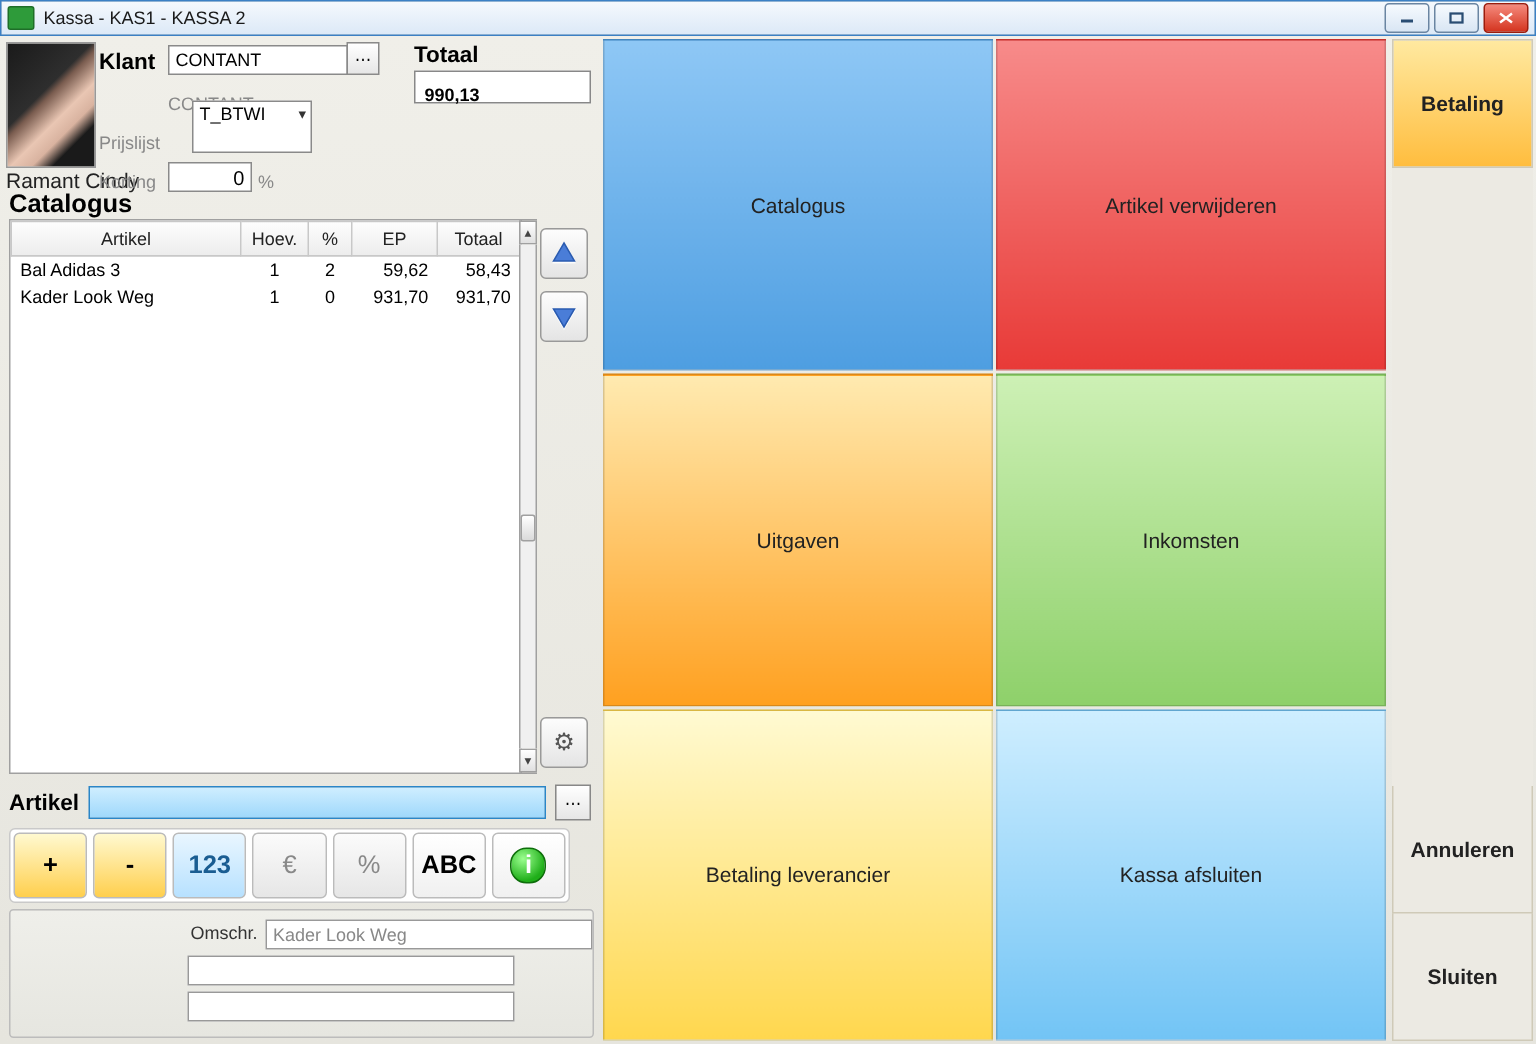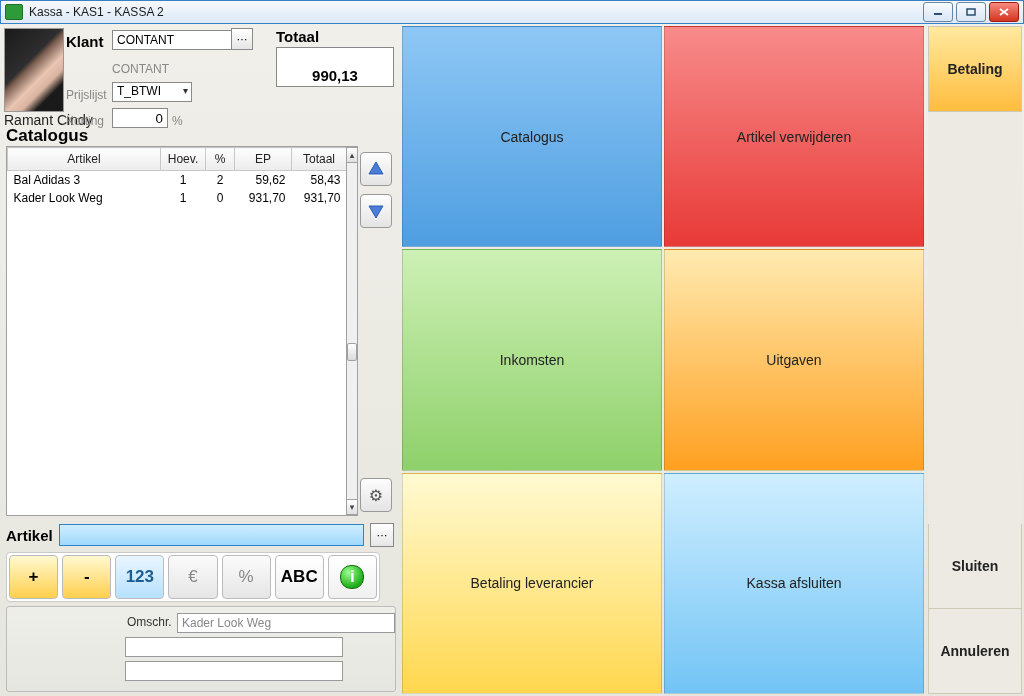--- a/index.html
+++ b/index.html
@@ -57,23 +57,23 @@
   }
   .customer-box .row { display:flex; align-items:flex-end; margin-bottom:4px; height:22px;}
   .customer-box .lbl { width:46px; text-align:left; color:#444; font-size:12px;}
   .customer-box .lbl.bold { font-weight:bold; font-size:15px; color:#000;}
   .customer-box .val-text { color:#888; font-size:12px; }
   .txt-combo {
     height:20px; border:1px solid #8a8a8a; background:#fff;
     padding:2px 4px; box-sizing:border-box; font-size:12px;
   }
   .dropdown {
-    height:20px; border:1px solid #8a8a8a; background:#fff;
+    height:35px; border:1px solid #8a8a8a; background:#fff;
     padding:1px 18px 4px 4px; box-sizing:border-box;
-    position:relative; font-size:12px;
+    position:relative; font-size:12px;margin-left:16px;
   }
   .dropdown::after {
     content:"▾"; position:absolute; right:3px; top:2px; font-size:10px; color:#333;
   }
   .lookup-btn {
     width:20px; height:20px; border:1px solid #8a8a8a;
     background: linear-gradient(#fff,#e6e6e6);
     display:flex;align-items:center;justify-content:center; font-size:11px;
     margin-left: -1px;
   }
@@ -91,22 +91,22 @@
     position:absolute; left:4px; top:88px; font-size:14px; color:#222;
   }
 
   .total-box {
     position:absolute; left:276px; top:4px;
     width:118px;
   }
   .total-box .lbl { font-weight:bold; font-size:15px; }
   .total-box .total-val {
     height:22px; border:1px solid #888; background:#fff;
-    text-align:center; font-weight:bold; font-size:15px;
-    padding:19px 6px; box-sizing:border-box; margin-top:2px;
+    text-align:left; font-weight:bold; font-size:12px;
+    padding:8px 6px; box-sizing:border-box; margin-top:2px;
   }
 
   .kassabon-lbl {
     position:absolute; left:6px; top:102px; font-weight:bold; font-size:17px;
   }
 
   .receipt {
     position:absolute; left:6px; top:122px;
     width:340px; height:368px;
     border:1px solid #a0a0a0; background:#fff;
@@ -374,40 +374,40 @@
     </div>
   </div>
 
   <div class="tiles">
     <div class="tile t-blue">
         <span>Catalogus</span>
       </div>
     <div class="tile t-red">
         <span>Artikel verwijderen</span>
       </div>
+    <div class="tile t-orange">
+        <span>Uitgaven</span>
+      </div>
     <div class="tile t-green">
         <span>Inkomsten</span>
-      </div>
-    <div class="tile t-orange">
-        <span>Uitgaven</span>
       </div>
     <div class="tile t-yellow">
         <span>Betaling leverancier</span>
       </div>
     <div class="tile t-lblue">
         <span>Kassa afsluiten</span>
       </div>
   </div>
 
   <div class="rstrip">
     <div class="rbtn first highlight">
         <span>Betaling</span>
       </div>
     <div class="rspace"></div>
     <div class="rbtn">
+        <span>Annuleren</span>
+      </div>
+    <div class="rbtn">
         <span>Sluiten</span>
       </div>
-    <div class="rbtn">
-        <span>Annuleren</span>
-      </div>
   </div>
 
 </div>
 
 </body></html>

